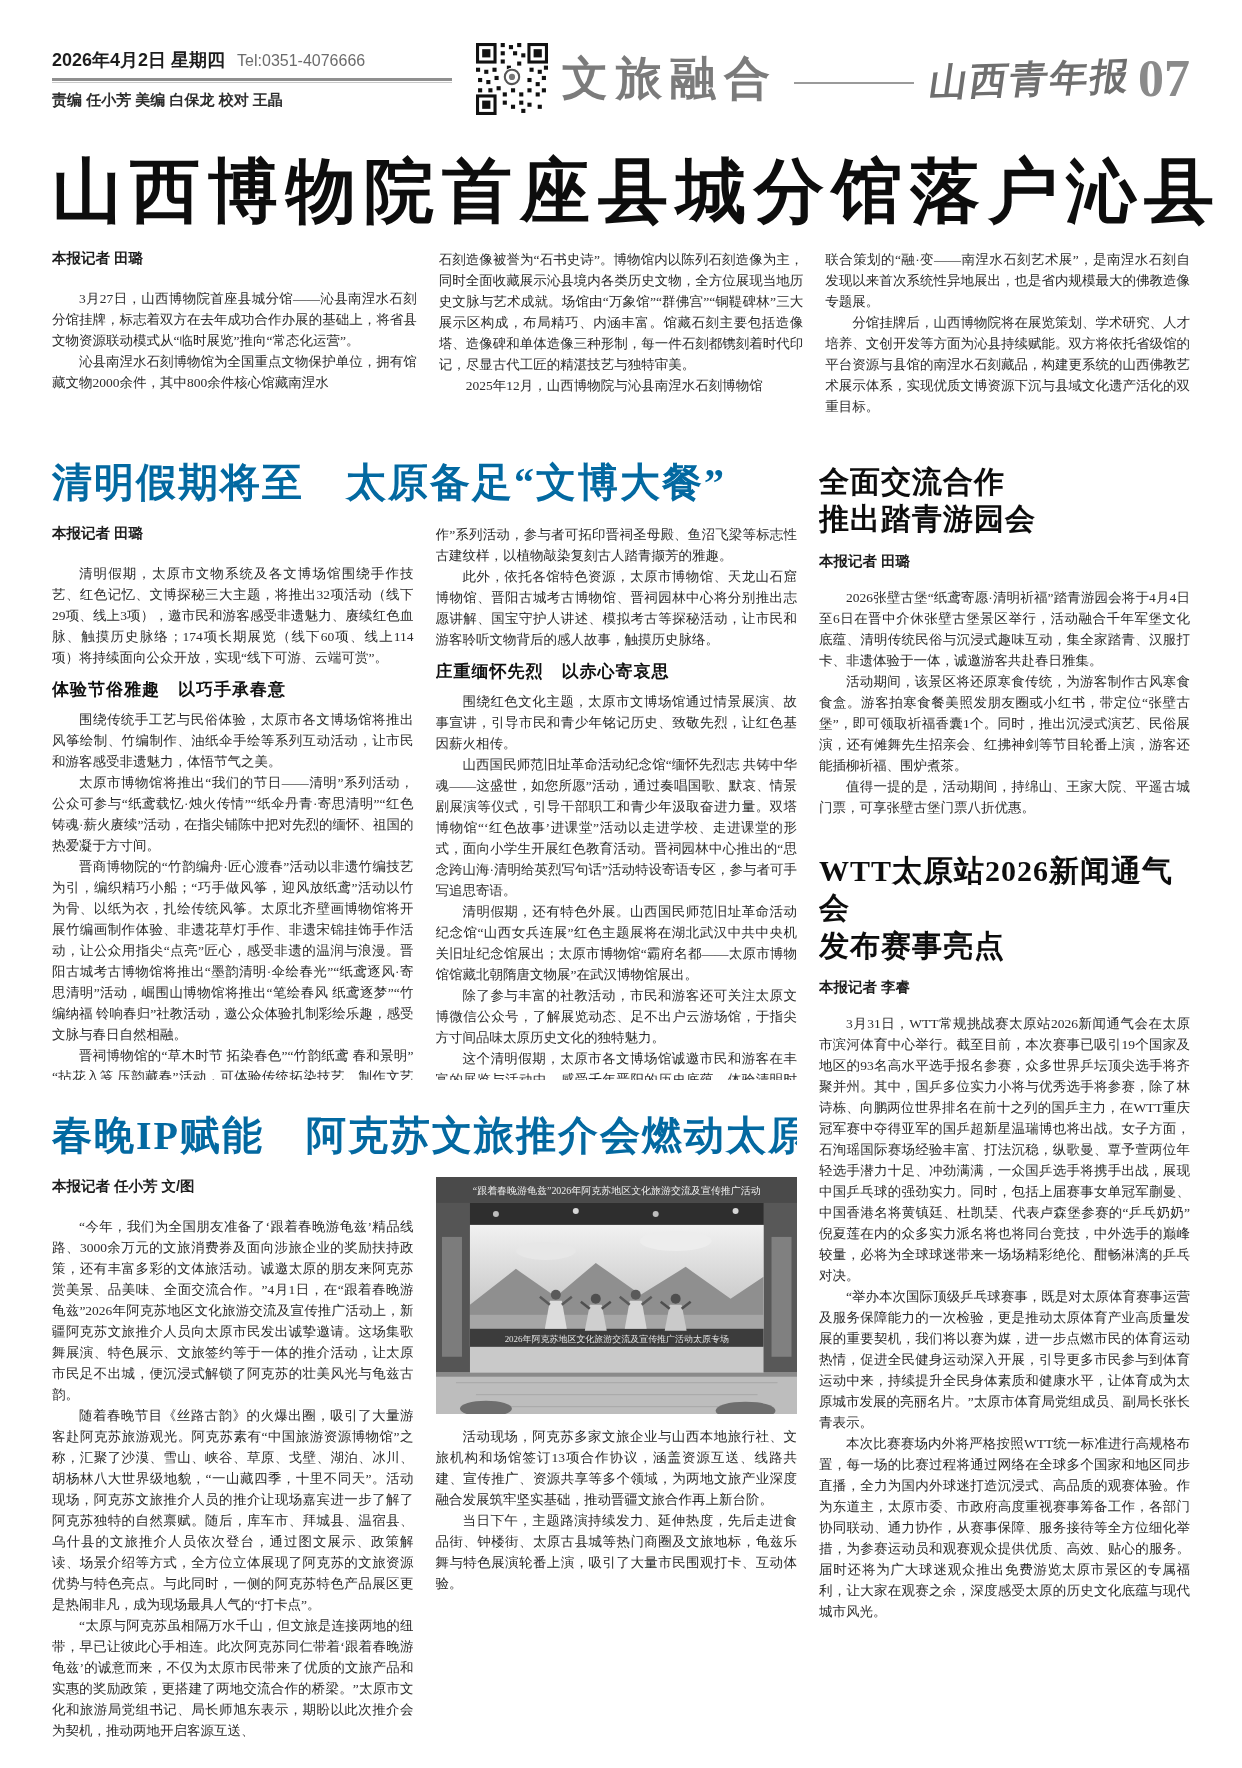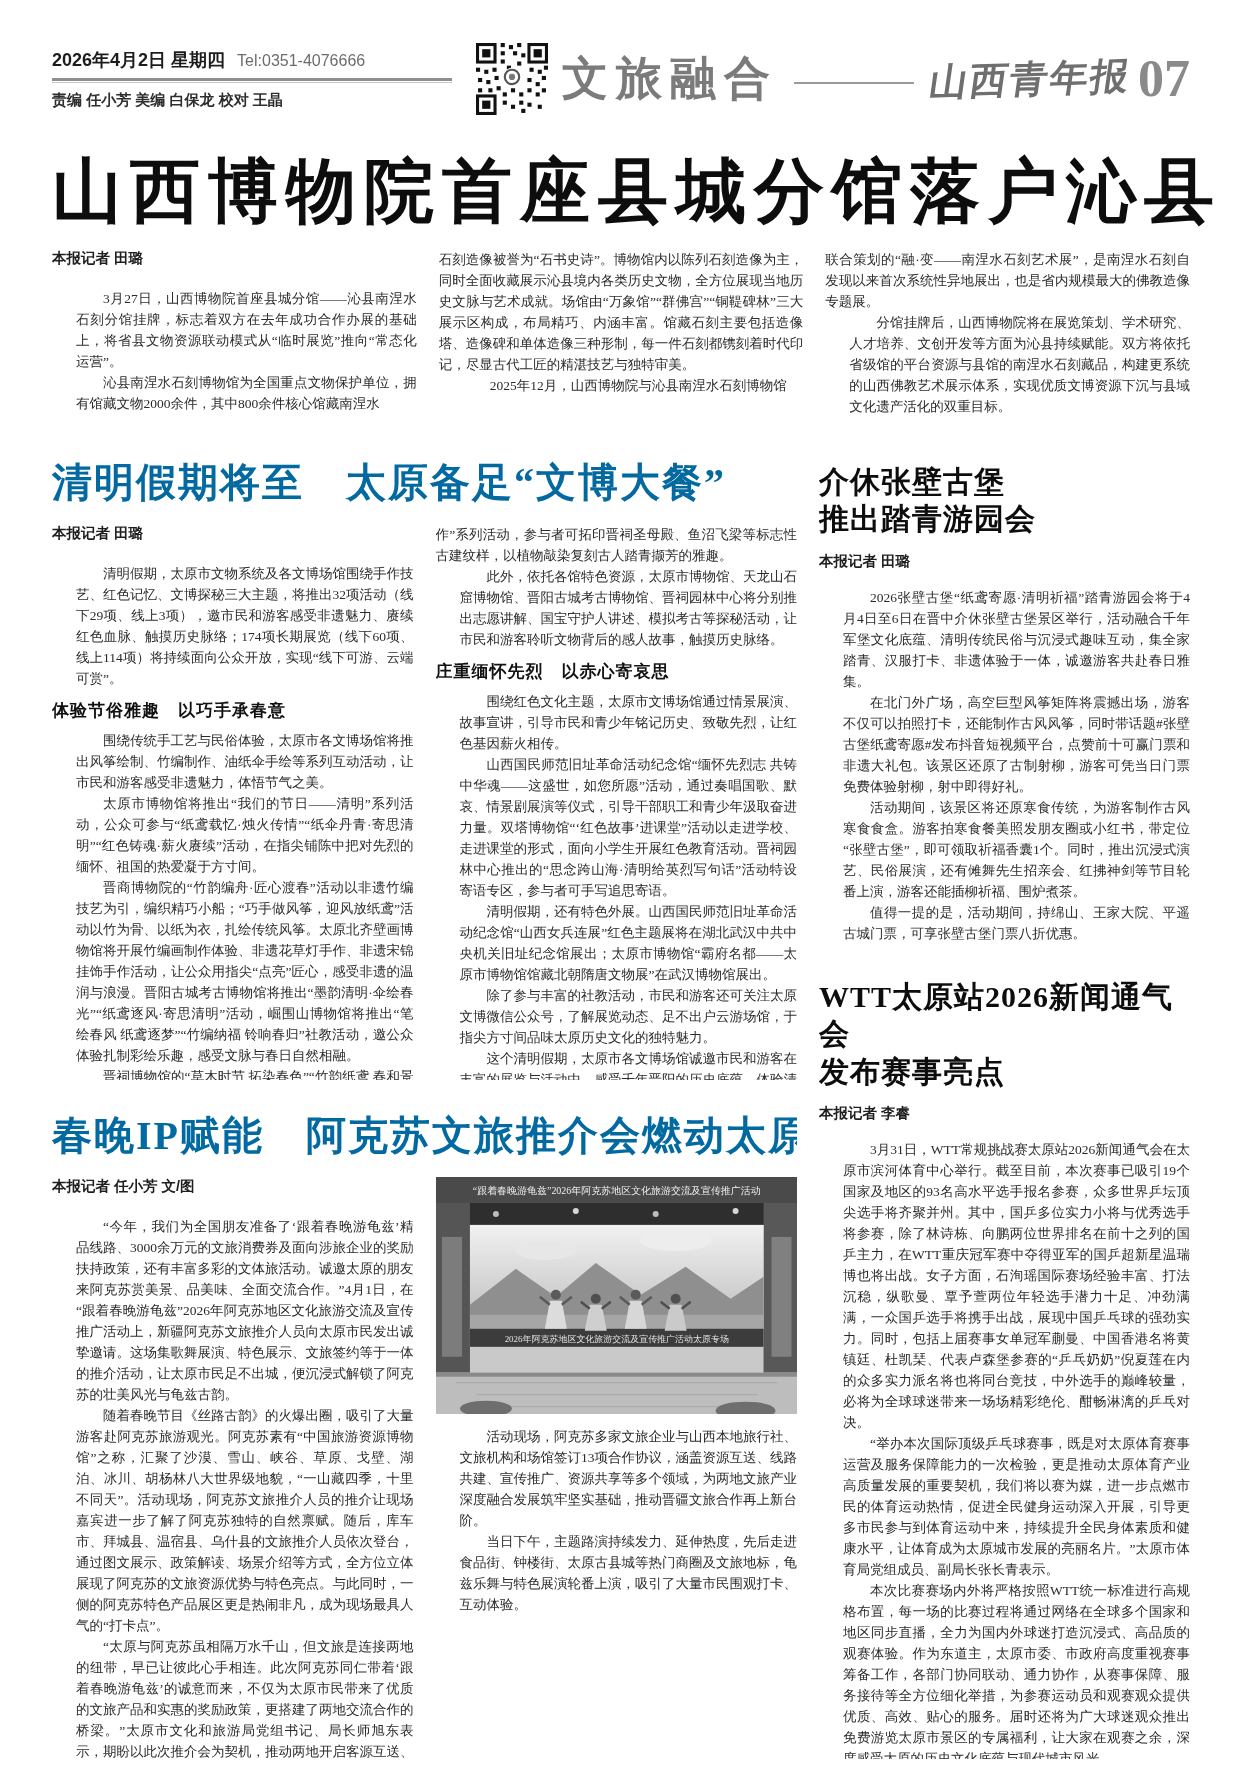--- a/index.html
+++ b/index.html
@@ -35,21 +35,21 @@
   .lead-headline {
     margin:30px 0 0 0; text-align:center; font-size:70px; font-weight:bold;
     color:#0d0d0d; letter-spacing:8px; line-height:1.15; white-space:nowrap;
   }
   .article1-cols { display:flex; gap:22px; height:172px; overflow:hidden; margin-top:16px; }
   .article1-cols .ncol { flex:1; overflow:hidden; }
   
   .byline { font-weight:bold; font-size:14.5px; color:#1e1e1e; margin:0 0 20px 0;
             font-family:"Liberation Sans","DejaVu Sans",sans-serif;}
   .para { margin:0; font-size:13.5px; line-height:21px; text-align:justify; color:#2b2b2b; }
-  .para.indent { text-indent:2em;margin-left:24px; }
+  .para.indent { text-indent:2em; }
   .subhead { margin:10px 0 8px 0; font-size:17px; font-weight:bold; color:#111;
              font-family:"Liberation Sans","DejaVu Sans",sans-serif; letter-spacing:1px; }
   
   .main-grid { display:flex; gap:22px; margin-top:26px; height:1312px; }
   .left-region { width:745px; flex:none; display:flex; flex-direction:column; }
   .right-region { flex:1; overflow:hidden; }
   .mid-headline { margin:8px 0 14px 0; font-size:40px; font-weight:bold; color:#0369a1; letter-spacing:2px; white-space:nowrap; }
   .two-col { display:flex; gap:22px; overflow:hidden; }
   .two-col .ncol { flex:1; overflow:hidden; }
   .article2 .two-col { height:556px; }
@@ -295,27 +295,26 @@
               </div>
           </div>
         </div>
       </section>
     </div>
 
     <aside class="right-region">
 
       <section class="side-article article3">
         <h3 class="side-headline">
-          <span>介休张壁古堡</span><br>
+          <span>全面交流合作</span><br>
           <span>推出踏青游园会</span>
         </h3>
         <div class="byline">本报记者 田璐</div>
         <div>
             <p class="para indent">2026张壁古堡“纸鸢寄愿·清明祈福”踏青游园会将于4月4日至6日在晋中介休张壁古堡景区举行，活动融合千年军堡文化底蕴、清明传统民俗与沉浸式趣味互动，集全家踏青、汉服打卡、非遗体验于一体，诚邀游客共赴春日雅集。</p>
-            <p class="para indent">在北门外广场，高空巨型风筝矩阵将震撼出场，游客不仅可以拍照打卡，还能制作古风风筝，同时带话题#张壁古堡纸鸢寄愿#发布抖音短视频平台，点赞前十可赢门票和非遗大礼包。该景区还原了古制射柳，游客可凭当日门票免费体验射柳，射中即得好礼。</p>
             <p class="para indent">活动期间，该景区将还原寒食传统，为游客制作古风寒食食盒。游客拍寒食餐美照发朋友圈或小红书，带定位“张壁古堡”，即可领取祈福香囊1个。同时，推出沉浸式演艺、民俗展演，还有傩舞先生招亲会、红拂神剑等节目轮番上演，游客还能插柳祈福、围炉煮茶。</p>
             <p class="para indent">值得一提的是，活动期间，持绵山、王家大院、平遥古城门票，可享张壁古堡门票八折优惠。</p>
           </div>
       </section>
 
       <section class="side-article article4">
         <h3 class="side-headline">
           <span>WTT太原站2026新闻通气会</span><br>
           <span>发布赛事亮点</span>
         </h3>

